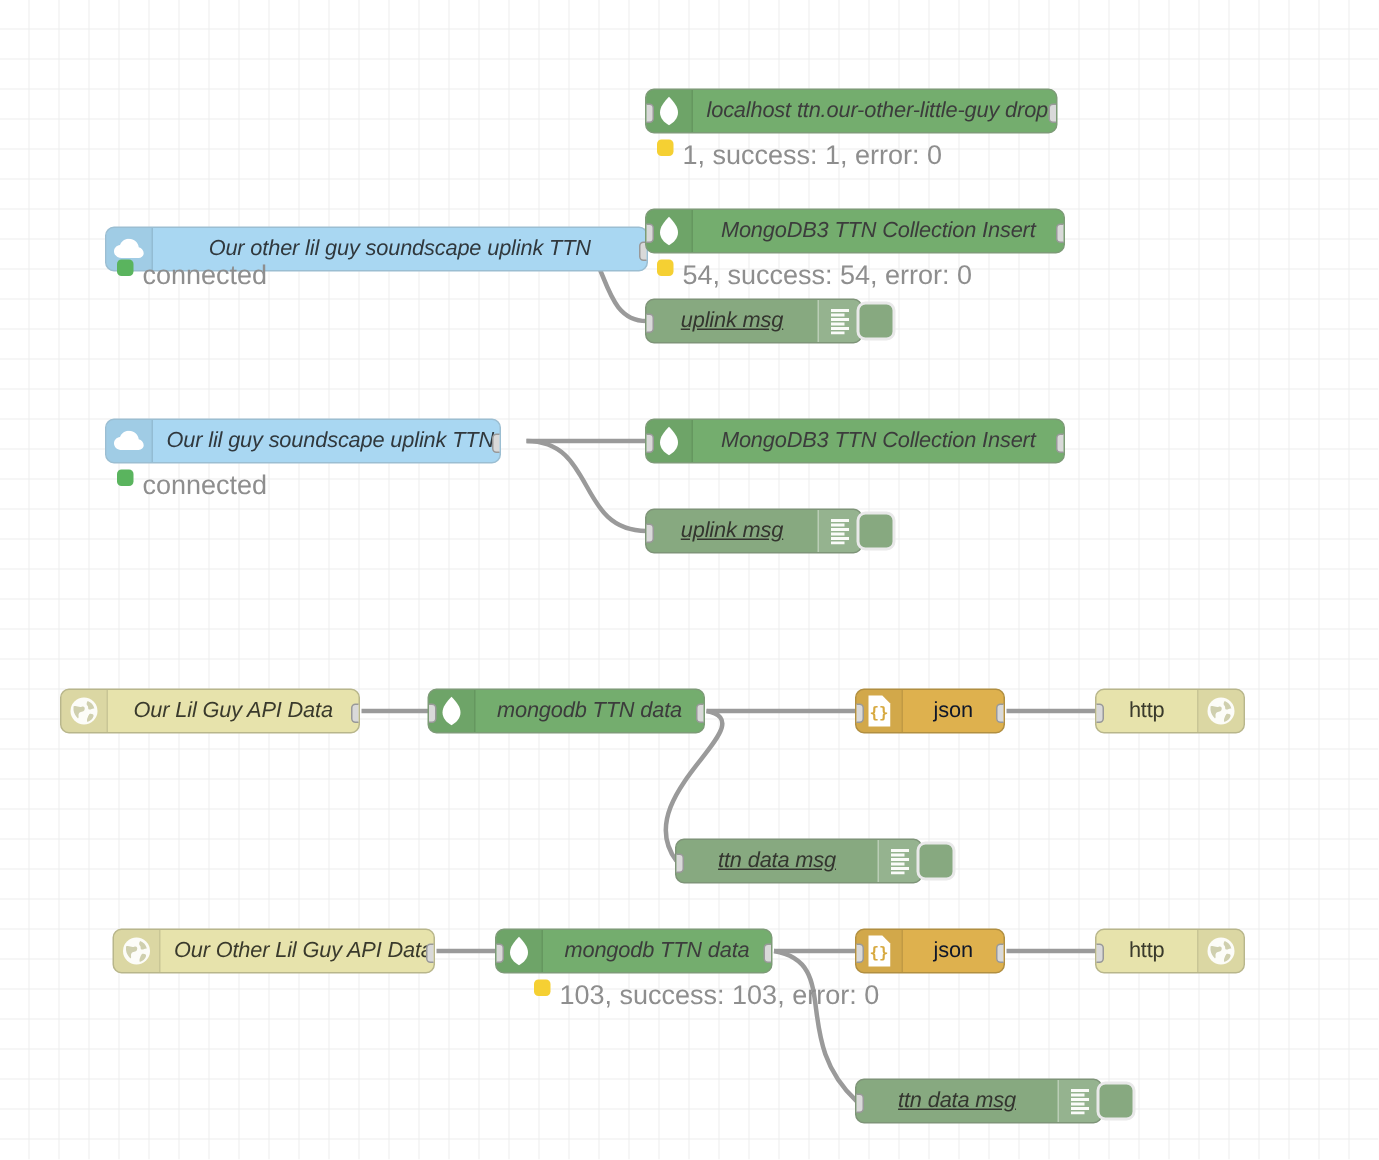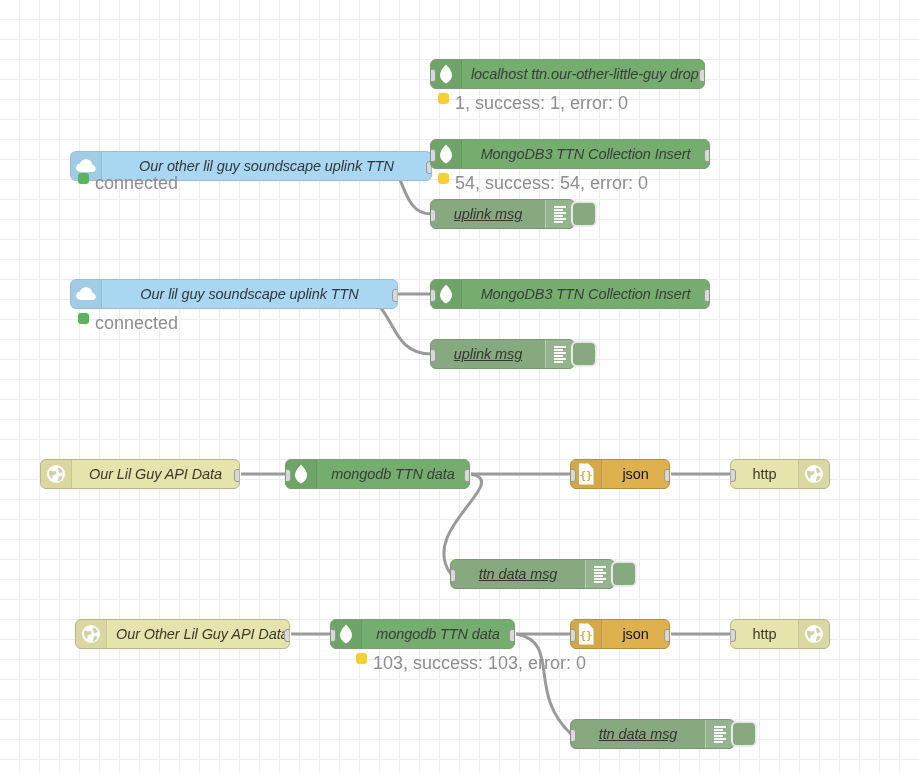--- a/index.html
+++ b/index.html
@@ -158,21 +158,21 @@
               <rect x="2" y="7" width="12" height="2" fill="#ffffff" opacity="0.95"></rect>
               <rect x="2" y="10" width="9" height="2" fill="#ffffff" opacity="0.95"></rect>
               <rect x="2" y="13" width="12" height="2" fill="#ffffff" opacity="0.95"></rect>
               <rect x="2" y="16" width="9" height="2" fill="#ffffff" opacity="0.95"></rect>
             </svg>
           </div>
           <span class="port in"></span>
         </div>
         <div class="dbg-btn"></div>
       </div>
-      <div class="node n-mqtt" style="left: 70px; top: 279px; width: 328px;">
+      <div class="node n-mqtt" style="left: 70px; top: 279px; width: 264px;">
         <div class="iconbox left">
           <svg width="20" height="14" viewBox="0 0 20 14">
             <path d="M5.2 13 C2.3 13 0 11 0 8.6 C0 6.5 1.7 4.7 4 4.4 C4.8 1.9 7.2 0.2 10 0.2 C13.4 0.2 16.2 2.7 16.5 5.9 C18.4 6.4 19.8 8 19.8 9.9 C19.8 11.6 18.3 13 16.4 13 Z" fill="#ffffff"></path>
           </svg>
         </div>
         <div class="label">Our lil guy soundscape uplink TTN</div>
         <span class="port out"></span>
       </div>
       <div class="status" style="left: 78px; top: 313px;">
         <span class="dot green"></span>

